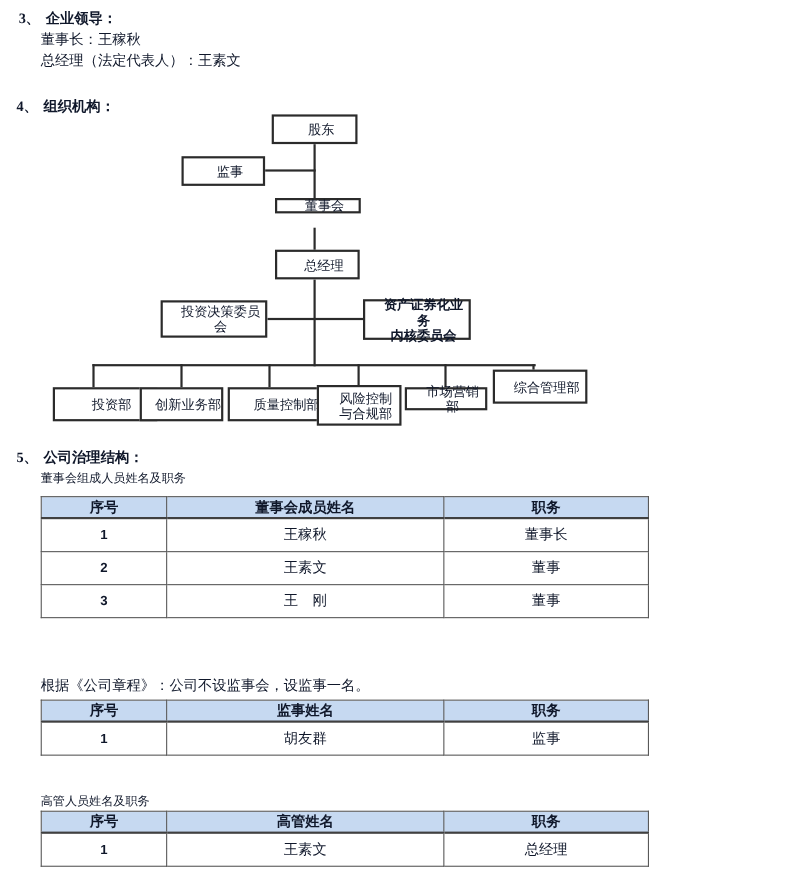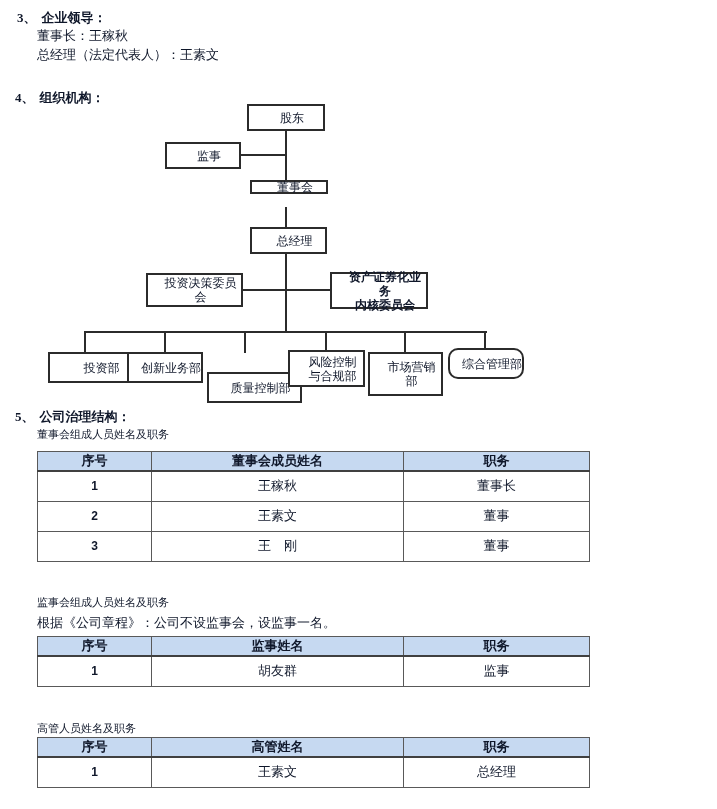--- a/index.html
+++ b/index.html
@@ -85,25 +85,25 @@
 
   <div class="node" style="left:247px;top:104px;width:78px;height:27px;">股东</div>
   <div class="node" style="left:165px;top:142px;width:76px;height:27px;">监事</div>
   <div class="node" style="left:250px;top:180px;width:78px;height:14px;">董事会</div>
   <div class="node" style="left:250px;top:227px;width:77px;height:27px;">总经理</div>
   <div class="node" style="left:146px;top:273px;width:97px;height:34px;">投资决策委员会</div>
   <div class="node" style="left:330px;top:272px;width:98px;height:37px;font-weight:bold;">资产证券化业务
 内核委员会</div>
   <div class="node" style="left:48px;top:352px;width:95px;height:31px;">投资部</div>
   <div class="node" style="left:127px;top:352px;width:76px;height:31px;">创新业务部</div>
-  <div class="node" style="left:207px;top:372px;width:95px;height:31px;">质量控制部</div>
+  <div class="node" style="left:207px;top:352px;width:95px;height:31px;">质量控制部</div>
   <div class="node" style="left:288px;top:350px;width:77px;height:37px;">风险控制
 与合规部</div>
-  <div class="node" style="left:368px;top:352px;width:75px;height:44px;">市场营销部</div>
-  <div class="node" style="left:448px;top:348px;width:76px;height:31px;border-radius:10px;">综合管理部</div>
+  <div class="node" style="left:368px;top:352px;width:75px;height:21px;">市场营销部</div>
+  <div class="node" style="left:448px;top:336px;width:86px;height:31px;">综合管理部</div>
 
   <div class="abs" style="left:15px;top:407px;">
     <span class="h-num">5、</span><span class="h-title">公司治理结构：</span>
   </div>
 
   <div class="abs caption" style="left:37px;top:427px;">董事会组成人员姓名及职务</div>
   <table class="gov" style="left:37px;top:451px;">
     <colgroup>
         <col style="width:114px">
         <col style="width:252px">
@@ -128,21 +128,20 @@
         <td>董事</td>
       </tr>
       <tr>
         <td class="seq">3</td>
         <td>王　刚</td>
         <td>董事</td>
       </tr>
     </tbody>
   </table>
 
-  <div class="abs caption" style="left:37px;top:595px;">监事会组成人员姓名及职务</div>
   <div class="abs bodyline" style="left:37px;top:614px;">根据《公司章程》：公司不设监事会，设监事一名。</div>
   <table class="gov" style="left:37px;top:636px;">
     <colgroup>
         <col style="width:114px">
         <col style="width:252px">
         <col style="width:186px">
       </colgroup>
     <thead>
       <tr>
         <th>序号</th>

